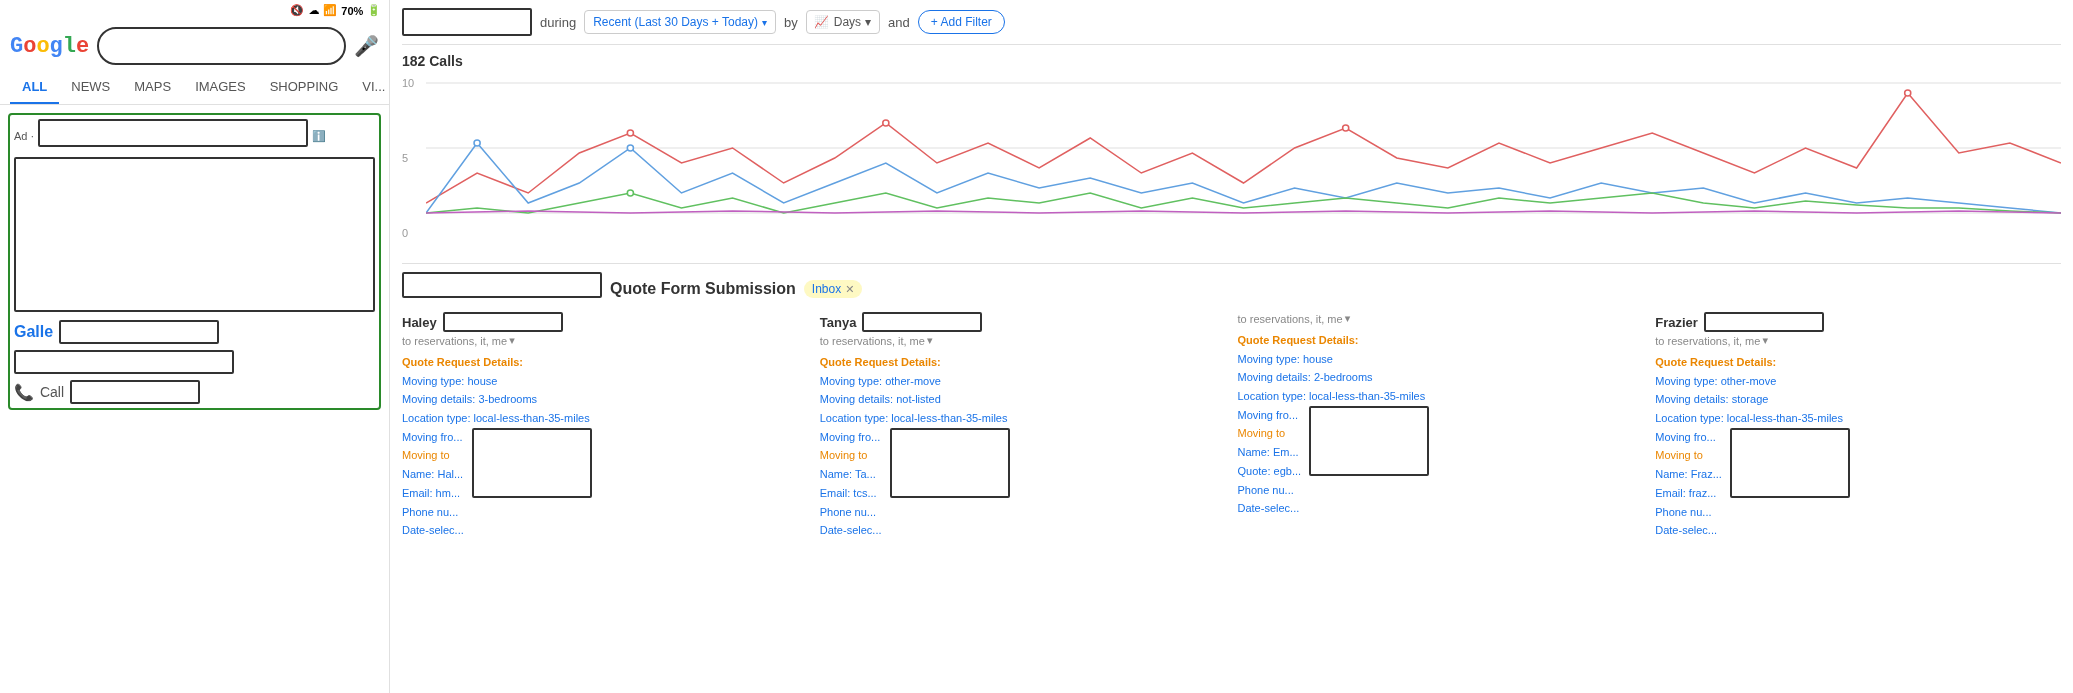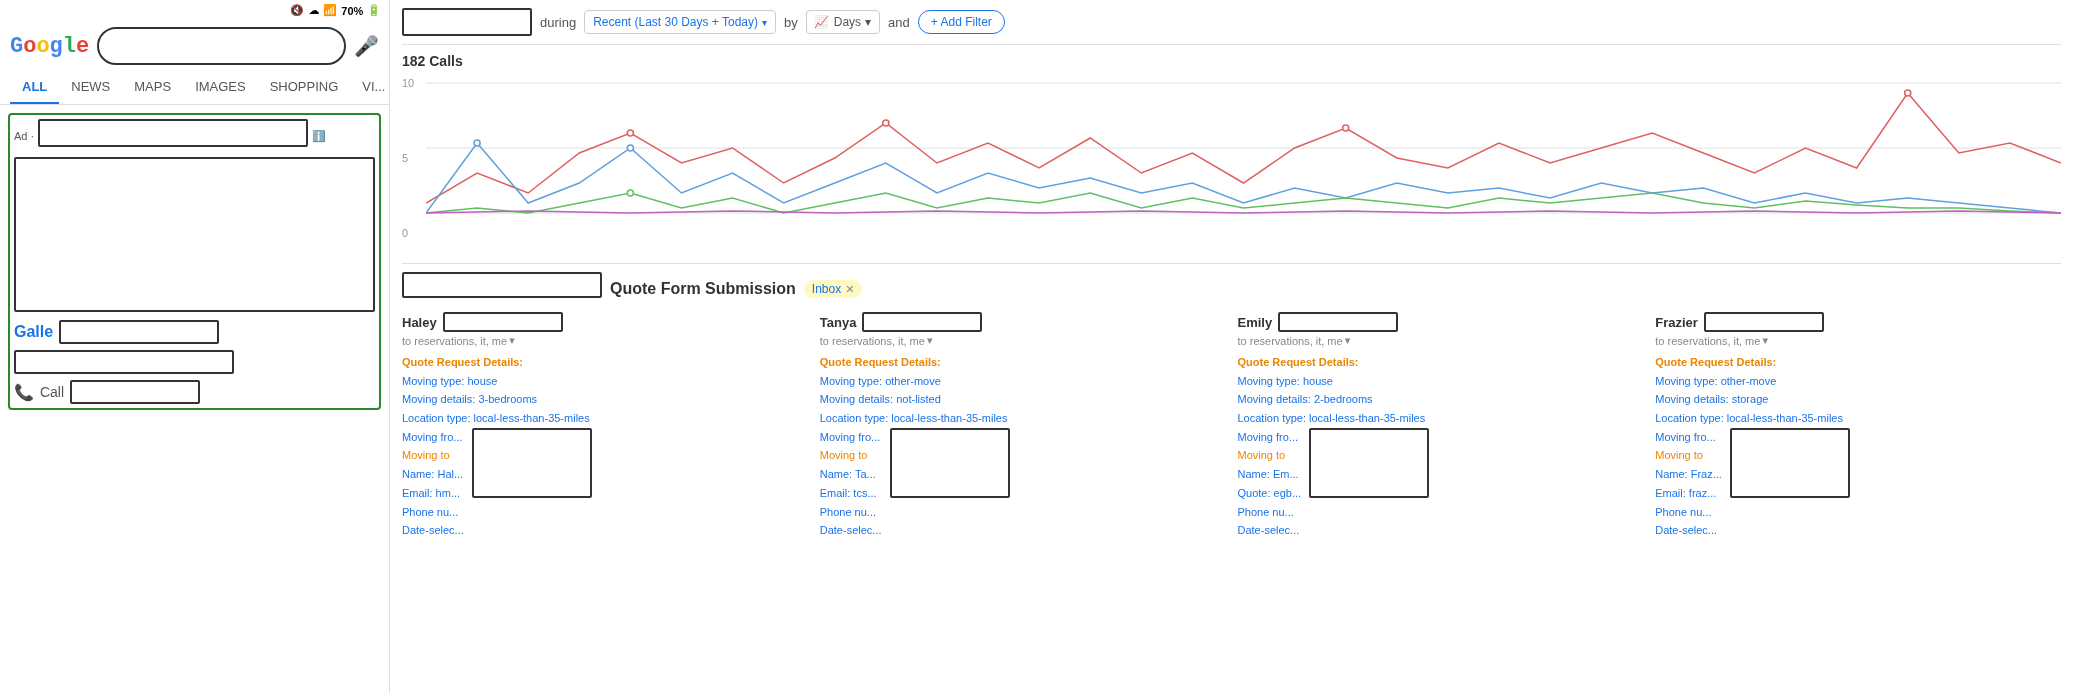--- a/index.html
+++ b/index.html
@@ -503,24 +503,20 @@
               <div><span class="body-value">Email: tcs...</span></div>
               <div><span class="body-value">Phone nu...</span></div>
               <div><span class="body-value">Date-selec...</span></div>
             </div>
             <div class="redacted-box"></div>
           </div>
         </div>
       </div>
 
       <div class="email-card">
-        <div class="email-card-header">
-          <span class="sender-name">Emily </span>
-          <div class="sender-name-box"></div>
-        </div>
         <div class="recipient-line">
           <span>to reservations, it, me</span>
           <span>▾</span>
         </div>
         <div class="email-body">
           <div><span class="body-label">Quote Request Details:</span></div>
           <div><span class="body-value">Moving type: house</span></div>
           <div><span class="body-value">Moving details: 2-bedrooms</span></div>
           <div><span class="body-value">Location type: local-less-than-35-miles</span></div>
           <div style="display:flex;align-items:flex-start;gap:4px">

